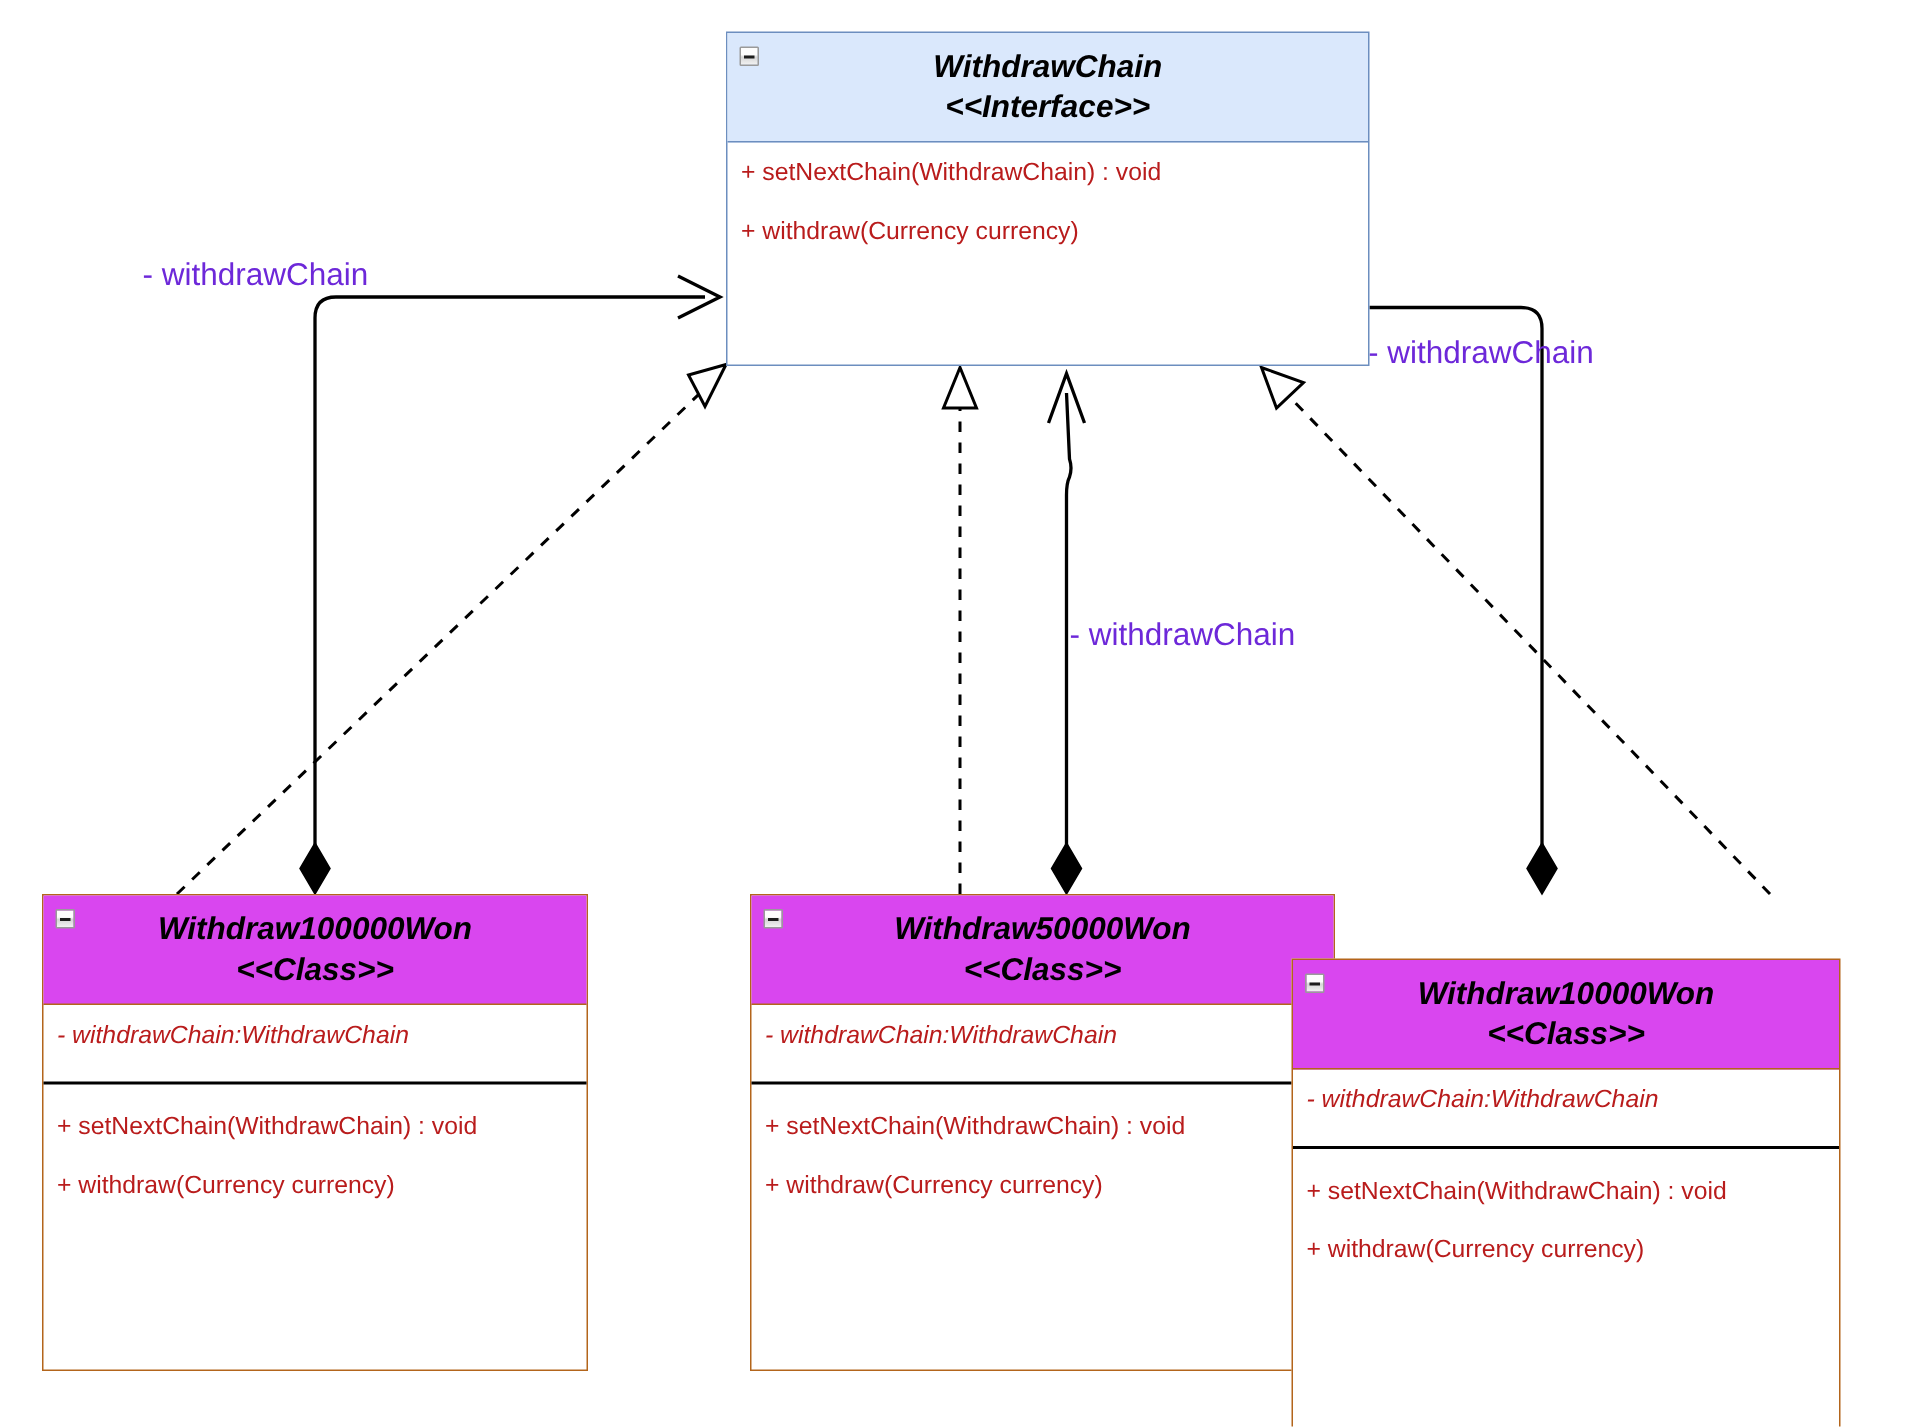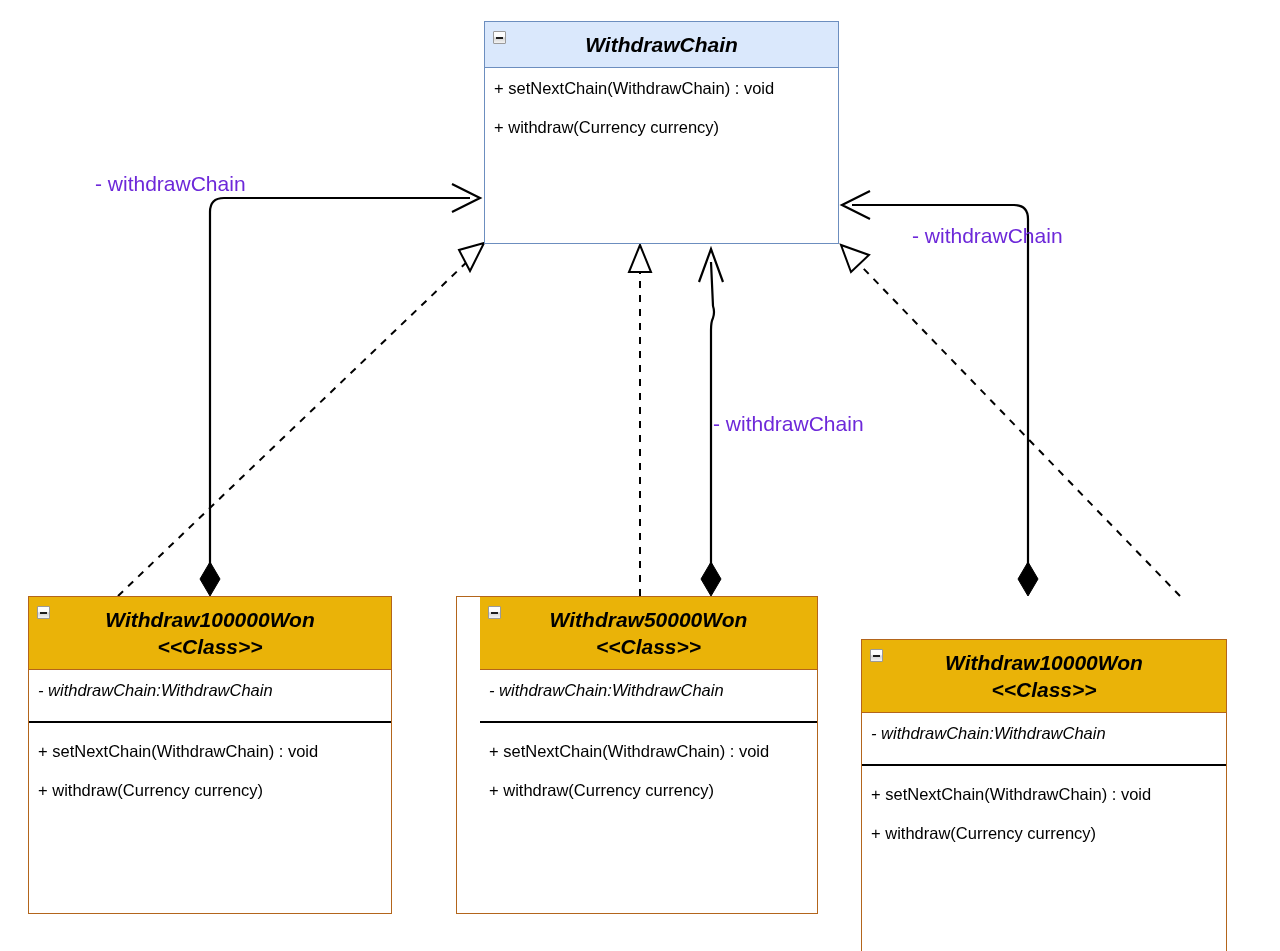--- a/index.html
+++ b/index.html
@@ -42,21 +42,21 @@
     line-height: 27px;
     color: #000000;
     position: relative;
     padding: 9px 0 9px 0;
   }
   .interface .box-header {
     background: #dae8fc;
     border-bottom: 1.5px solid #6c8ebf;
   }
   .cls .box-header {
-    background: #eab308;
+    background: #d946ef;
     border-bottom: 1.5px solid #b3651b;
   }
   .collapse-icon {
     position: absolute;
     left: 8px;
     top: 9px;
     width: 13px;
     height: 13px;
     box-sizing: border-box;
     border: 1px solid #9a9a9a;
@@ -71,21 +71,21 @@
     top: 5px;
     width: 7px;
     height: 2px;
     background: #1d1d1d;
   }
   .compartment {
     box-sizing: border-box;
     padding: 9px 0 9px 9px;
     font-size: 16.5px;
     line-height: 16px;
-    color: #000000;
+    color: #b91c1c;
   }
   .compartment .member {
     white-space: nowrap;
     margin: 0 0 0 0;
     padding: 3px 0 3px 0;
   }
   .attrs {
     border-bottom: 2.5px solid #000000;
     font-style: italic;
   }
@@ -135,24 +135,25 @@
     <polygon points="1028,562 1038,579 1028,596 1018,579" fill="#000000" stroke="#000000" stroke-width="1"></polygon>
   </g>
 </svg>
 
 <div class="edge-label" style="left:95px; top:172px;">- withdrawChain</div>
 
 <div class="edge-label" style="left:713px; top:412px;">- withdrawChain</div>
 
 <div class="edge-label" style="left:912px; top:224px;">- withdrawChain</div>
 
-<div class="uml-box interface" style="left:484px; top:21px; width:355px; height:223px;">
+<div class="uml-box interface" style="left:484px; top:21px; width:429px; height:223px;">
   <div class="box-header">
     <span class="collapse-icon"></span>
     <div>WithdrawChain</div>
+    <div>&lt;&lt;Interface&gt;&gt;</div>
   </div>
   <div class="compartment methods">
     <div class="member">+ setNextChain(WithdrawChain) : void</div>
     <div class="member" style="margin-top:17px;">+ withdraw(Currency currency)</div>
   </div>
 </div>
 
 <div class="uml-box cls" style="left:28px; top:596px; width:364px; height:318px;">
   <div class="box-header">
     <span class="collapse-icon"></span>
@@ -161,21 +162,21 @@
   </div>
   <div class="compartment attrs" style="height:53px;">
     <div class="member">- withdrawChain:WithdrawChain</div>
   </div>
   <div class="compartment methods">
     <div class="member" style="margin-top:8px;">+ setNextChain(WithdrawChain) : void</div>
     <div class="member" style="margin-top:17px;">+ withdraw(Currency currency)</div>
   </div>
 </div>
 
-<div class="uml-box cls" style="left:456px; top:596px; width:362px; height:318px;padding-left:23px;">
+<div class="uml-box cls" style="left:500px; top:596px; width:390px; height:318px;">
   <div class="box-header">
     <span class="collapse-icon"></span>
     <div>Withdraw50000Won</div>
     <div>&lt;&lt;Class&gt;&gt;</div>
   </div>
   <div class="compartment attrs" style="height:53px;">
     <div class="member">- withdrawChain:WithdrawChain</div>
   </div>
   <div class="compartment methods">
     <div class="member" style="margin-top:8px;">+ setNextChain(WithdrawChain) : void</div>

